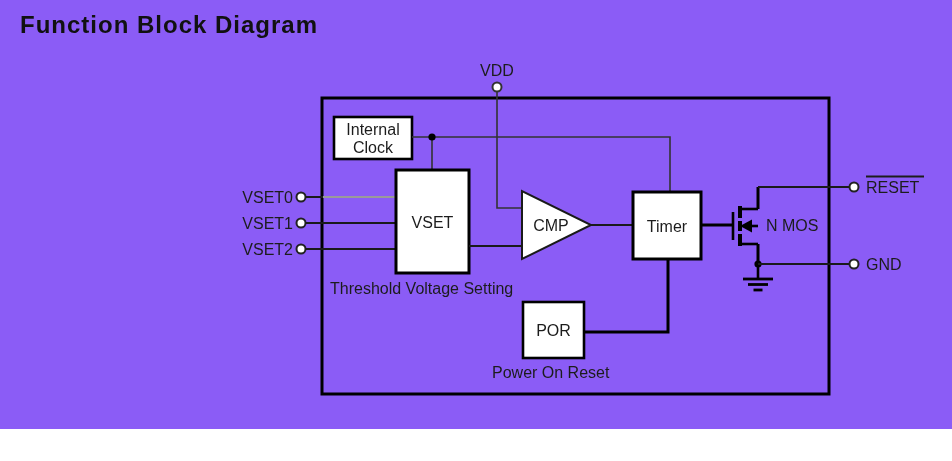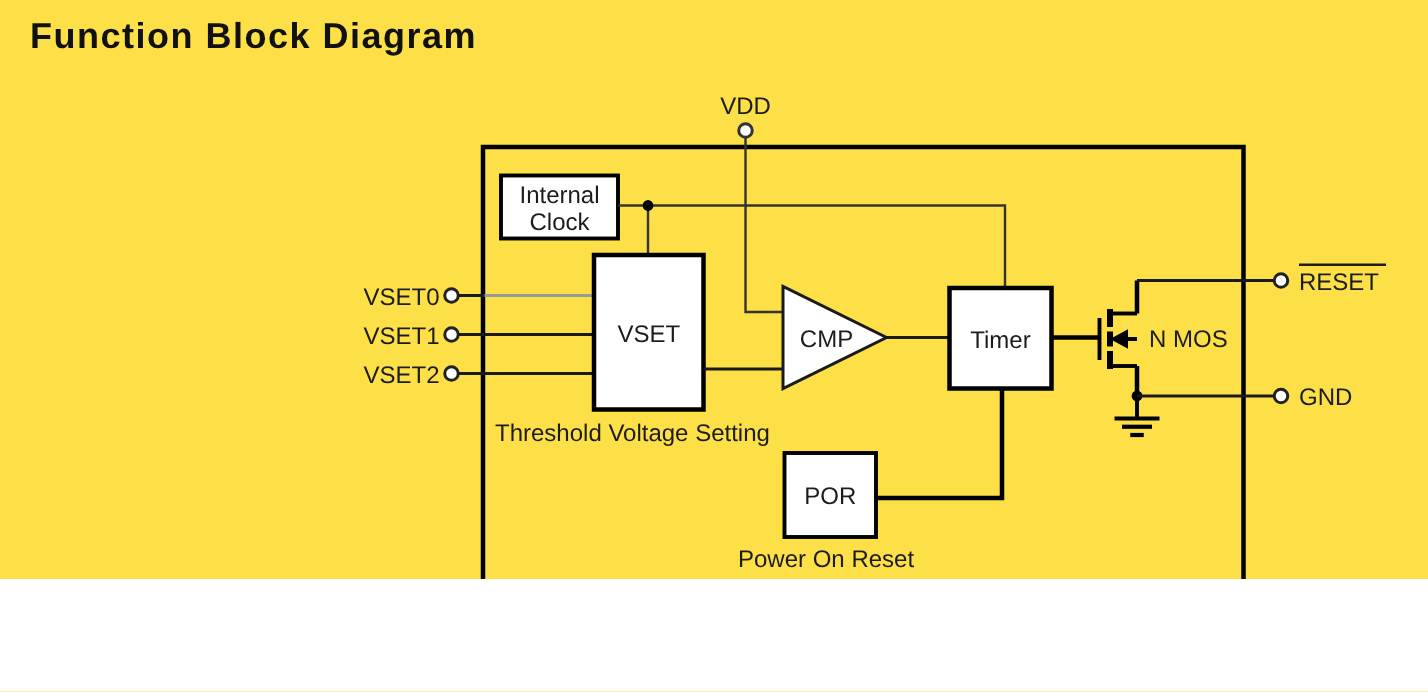--- a/index.html
+++ b/index.html
@@ -3,22 +3,22 @@
 <meta charset="utf-8">
 <style>
   html, body {
     margin: 0;
     padding: 0;
     background: #ffffff;
   }
   .stage {
     position: relative;
     width: 952px;
-    height: 386px;
-    background: #fde047;
+    height: 429px;
+    background: #8b5cf6;
     font-family: "Liberation Sans", sans-serif;
     overflow: hidden;
   }
   .page-title {
     position: absolute;
     left: 20px;
     top: 11px;
     margin: 0;
     font-size: 24px;
     font-weight: bold;

